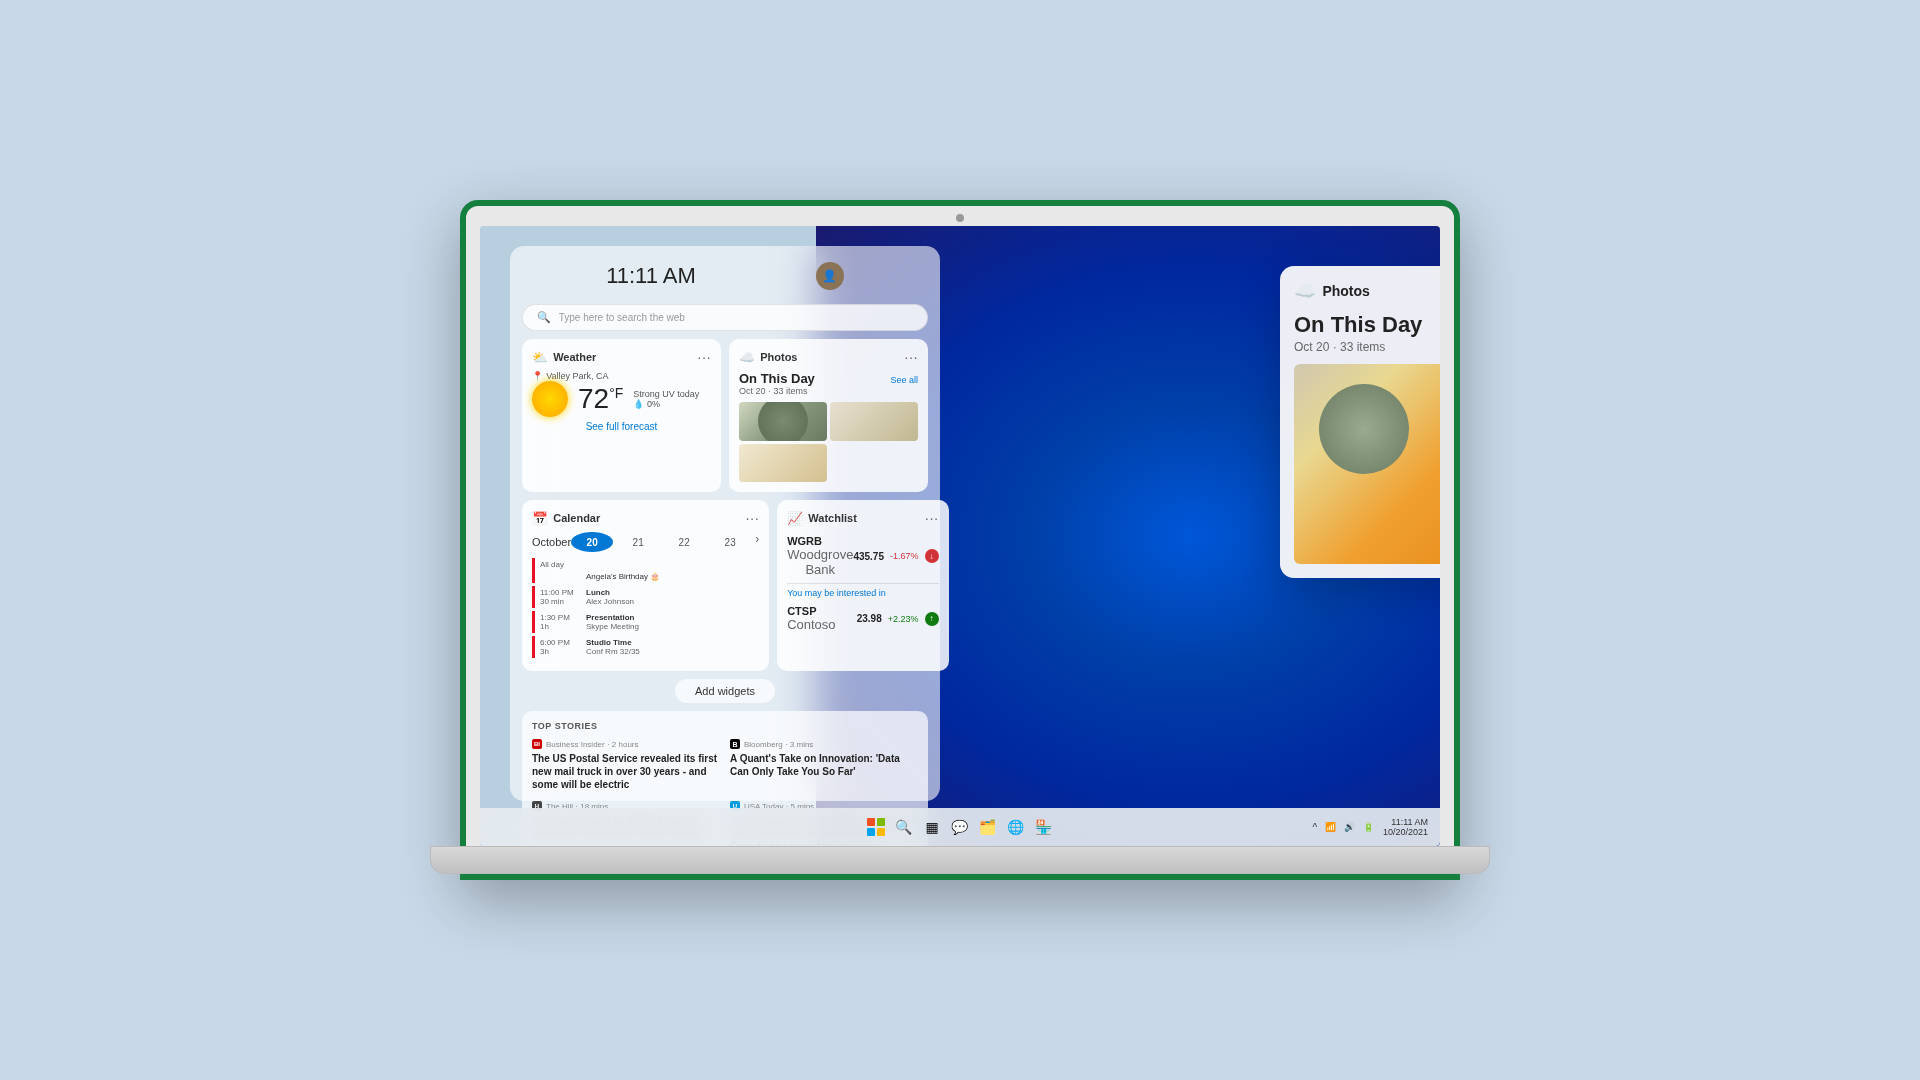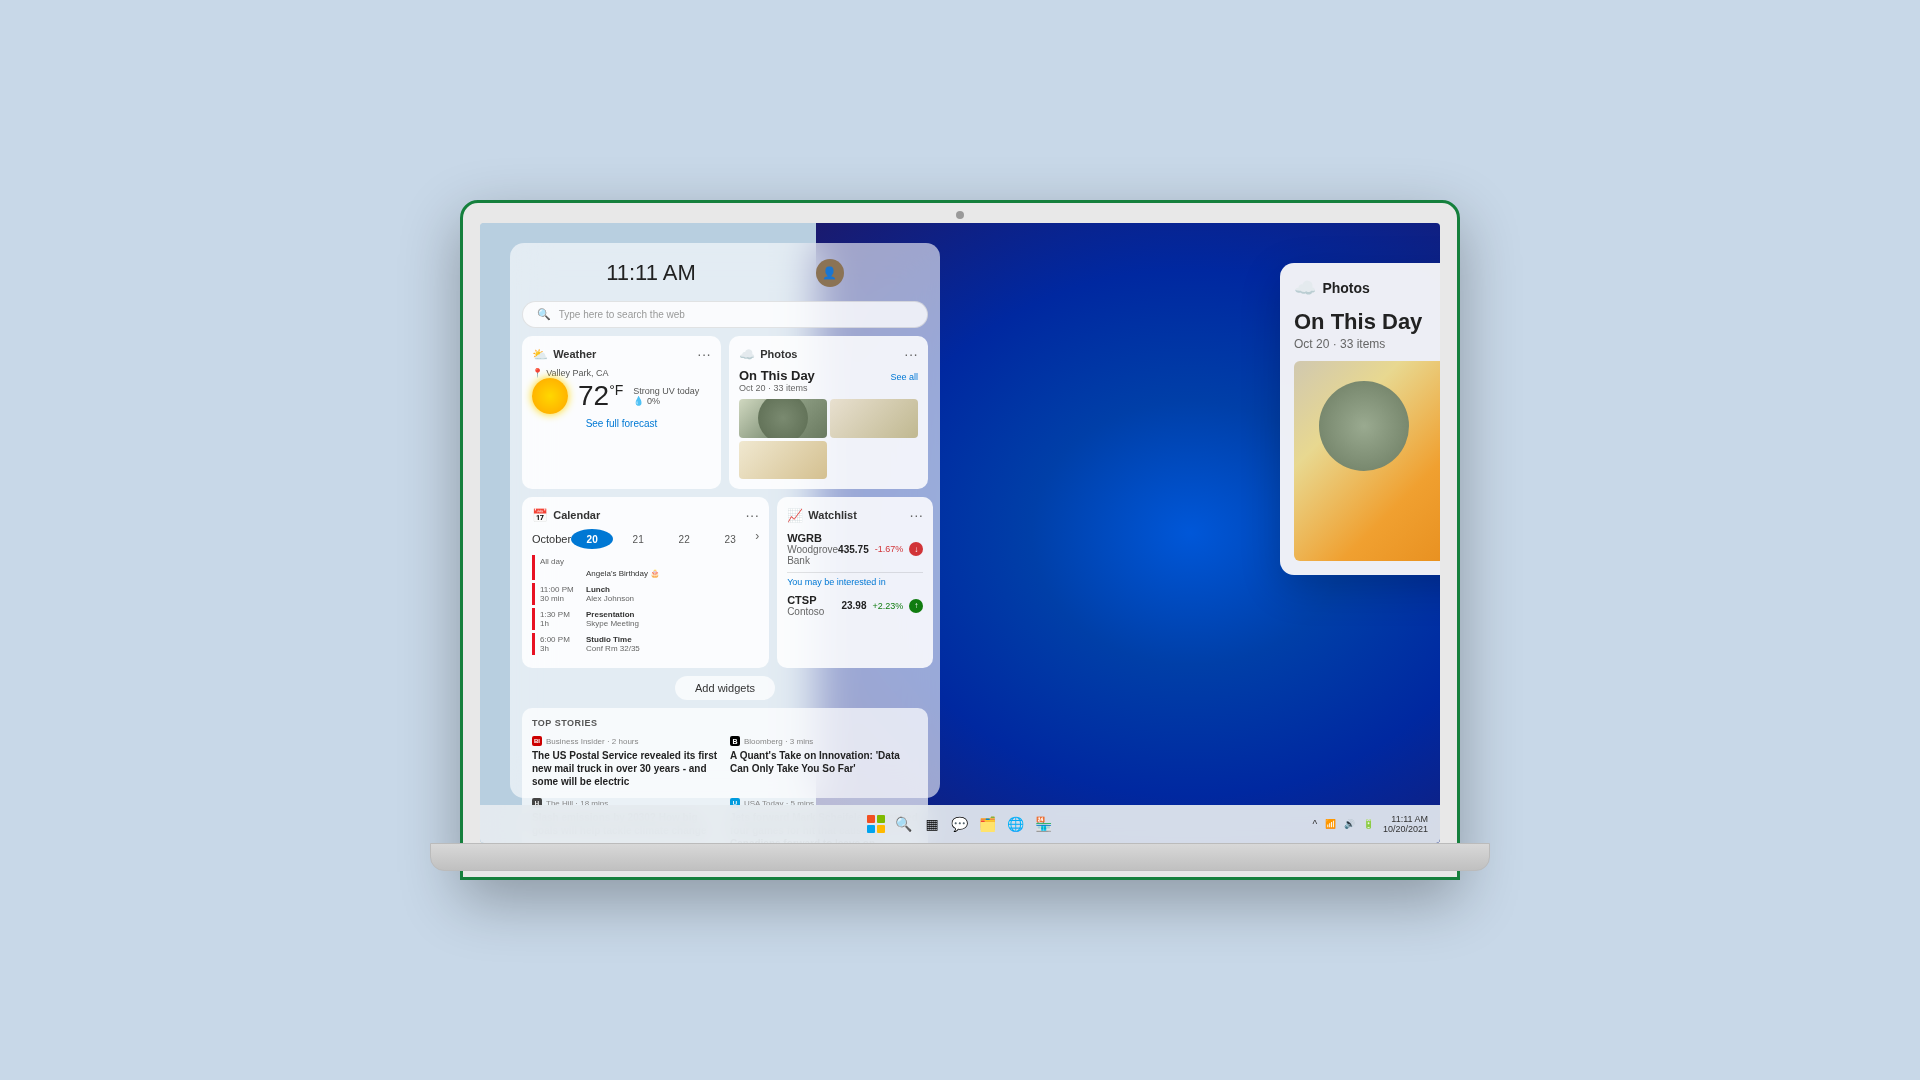--- a/index.html
+++ b/index.html
@@ -13,21 +13,21 @@
       font-family: 'Segoe UI', Arial, sans-serif;
       overflow: hidden;
     }
 
     
     .laptop-outer {
       width: 1000px;
       height: 680px;
       background: #e8e8e8;
       border-radius: 18px 18px 0 0;
-      border: 3px solid #15803d;
+      border: 6px solid #15803d;
       box-shadow: 0 20px 60px rgba(0,0,0,0.3);
       position: relative;
       display: flex;
       flex-direction: column;
       align-items: center;
     }
     .laptop-camera {
       width: 8px;
       height: 8px;
       background: #999;
@@ -290,21 +290,21 @@
 
     
     .watchlist-item {
       display: flex;
       justify-content: space-between;
       align-items: center;
       padding: 3px 0;
       font-size: 10px;
     }
     .watchlist-ticker { font-weight: 700; color: #222; font-size: 11px; }
-    .watchlist-name { font-size: 10px; color: #666; }
+    .watchlist-name { font-size: 13px; color: #666; text-align: center; }
     .watchlist-price { font-weight: 600; color: #222; }
     .watchlist-change-neg { color: #d13438; font-size: 9px; }
     .watchlist-change-pos { color: #107c10; font-size: 9px; }
     .watchlist-indicator {
       width: 14px;
       height: 14px;
       border-radius: 50%;
       display: flex;
       align-items: center;
       justify-content: center;

